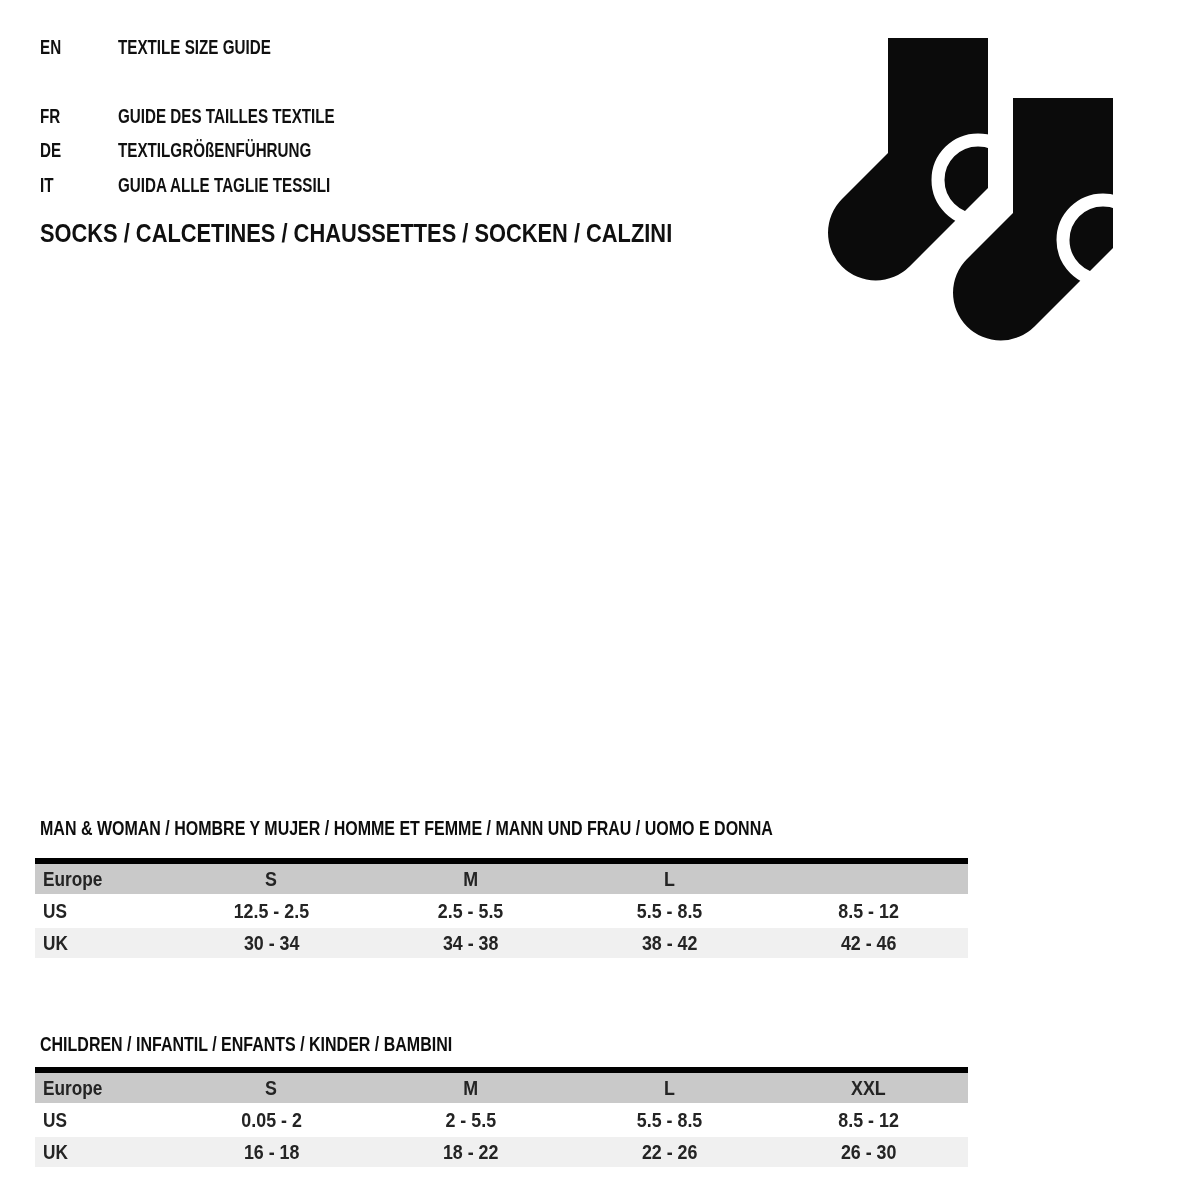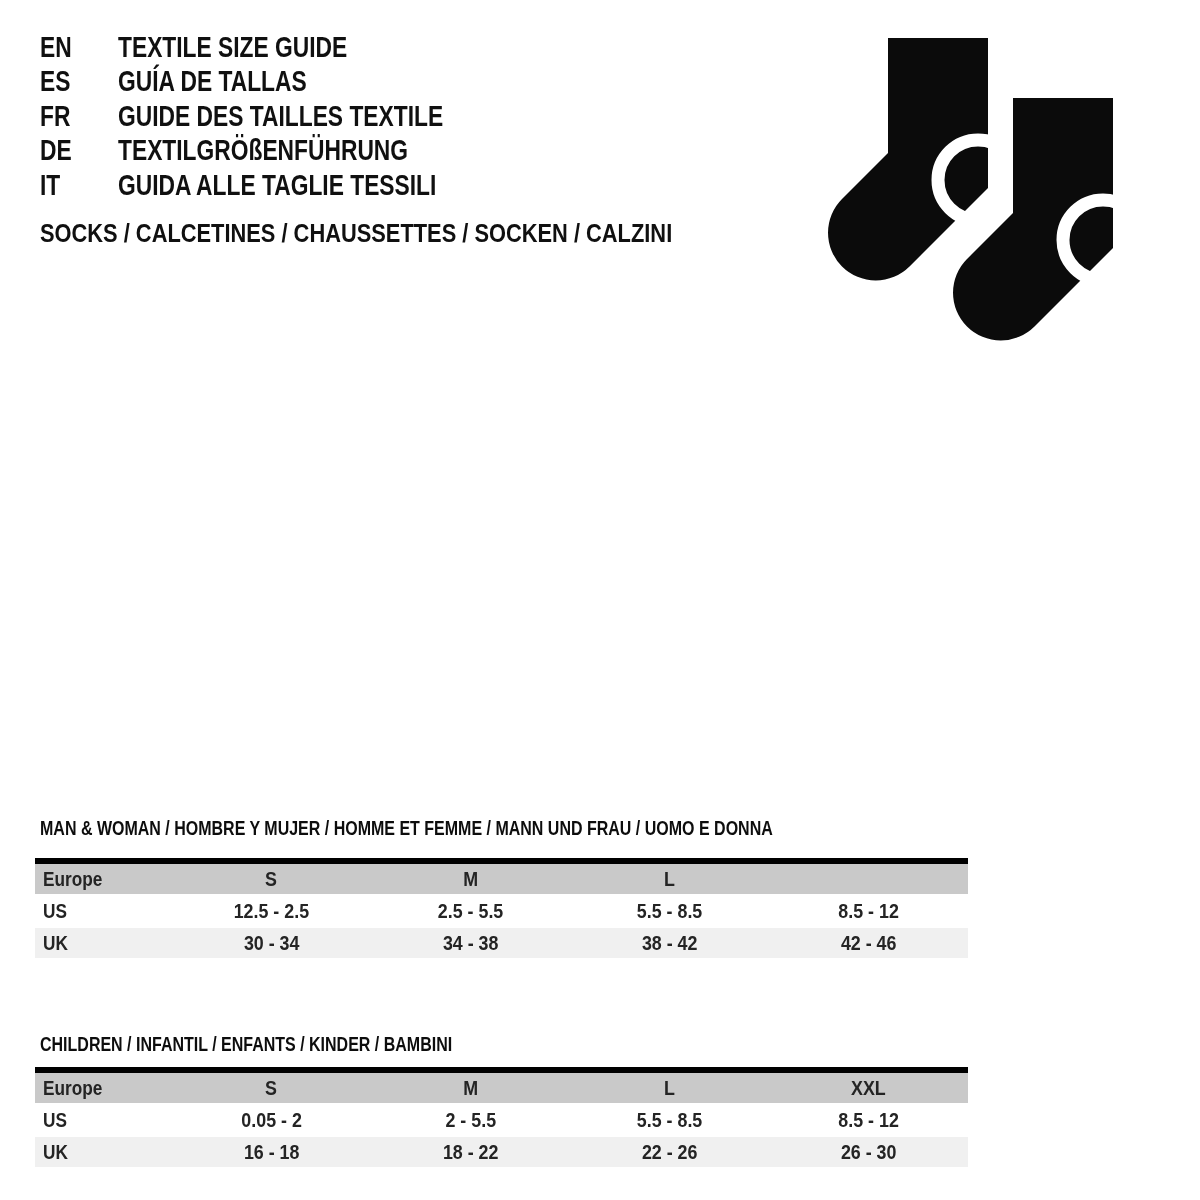--- a/index.html
+++ b/index.html
@@ -8,21 +8,21 @@
     font-family:"Liberation Sans",sans-serif;color:#101010;overflow:hidden;
   }
   
   .cnd   {display:inline-block;transform:scaleX(.76);transform-origin:0 50%;white-space:nowrap;}
   .cnd-s {display:inline-block;transform:scaleX(.84);transform-origin:0 50%;white-space:nowrap;}
   .cnd-t {display:inline-block;transform:scaleX(.80);transform-origin:0 50%;white-space:nowrap;}
   .cnd-l {display:inline-block;transform:scaleX(.82);transform-origin:0 50%;white-space:nowrap;}
   .cnd-c {display:inline-block;transform:scaleX(.85);transform-origin:50% 50%;white-space:nowrap;}
 
   
-  .lang-line{position:absolute;left:0;width:700px;height:34px;font-size:30px;font-weight:bold;line-height:34px;}
+  .lang-line{position:absolute;left:0;width:700px;height:34px;font-size:20px;font-weight:bold;line-height:34px;}
   .lang-code{position:absolute;left:40px;top:0;}
   .lang-label{position:absolute;left:118px;top:0;}
 
   .category-line{position:absolute;left:40px;top:216px;font-size:26px;font-weight:bold;line-height:34px;}
 
   
   .socks-svg{position:absolute;left:820px;top:30px;width:310px;height:320px;}
 
   
   .section-title{position:absolute;left:40px;font-size:20px;font-weight:bold;line-height:28px;color:#0d0d0d;}
@@ -34,24 +34,20 @@
   .tcell.first{flex:0 0 137px;justify-content:flex-start;padding-left:8px;box-sizing:border-box;}
 </style>
 </head>
 <body>
 
 <div class="canvas">
 
   <div class="lang-line" style="top:30px">
     <span class="lang-code"><span class="cnd">EN</span></span>
     <span class="lang-label"><span class="cnd">TEXTILE SIZE GUIDE</span></span>
-  </div>
-  <div class="lang-line" style="top:64px">
-    <span class="lang-code"><span class="cnd">ES</span></span>
-    <span class="lang-label"><span class="cnd">GUÍA DE TALLAS</span></span>
   </div>
   <div class="lang-line" style="top:99px">
     <span class="lang-code"><span class="cnd">FR</span></span>
     <span class="lang-label"><span class="cnd">GUIDE DES TAILLES TEXTILE</span></span>
   </div>
   <div class="lang-line" style="top:133px">
     <span class="lang-code"><span class="cnd">DE</span></span>
     <span class="lang-label"><span class="cnd">TEXTILGRÖßENFÜHRUNG</span></span>
   </div>
   <div class="lang-line" style="top:168px">

